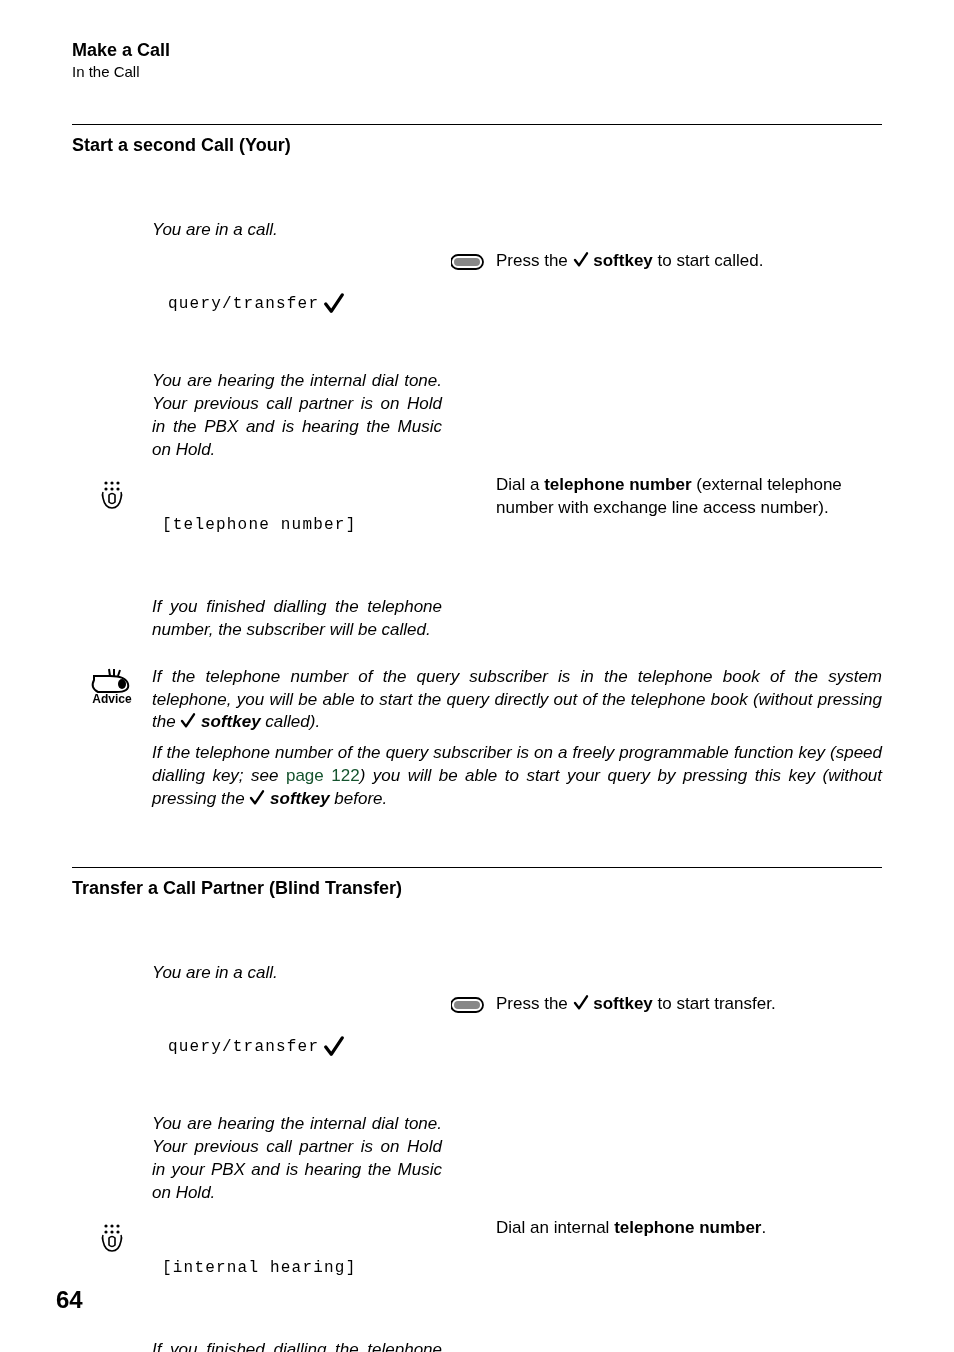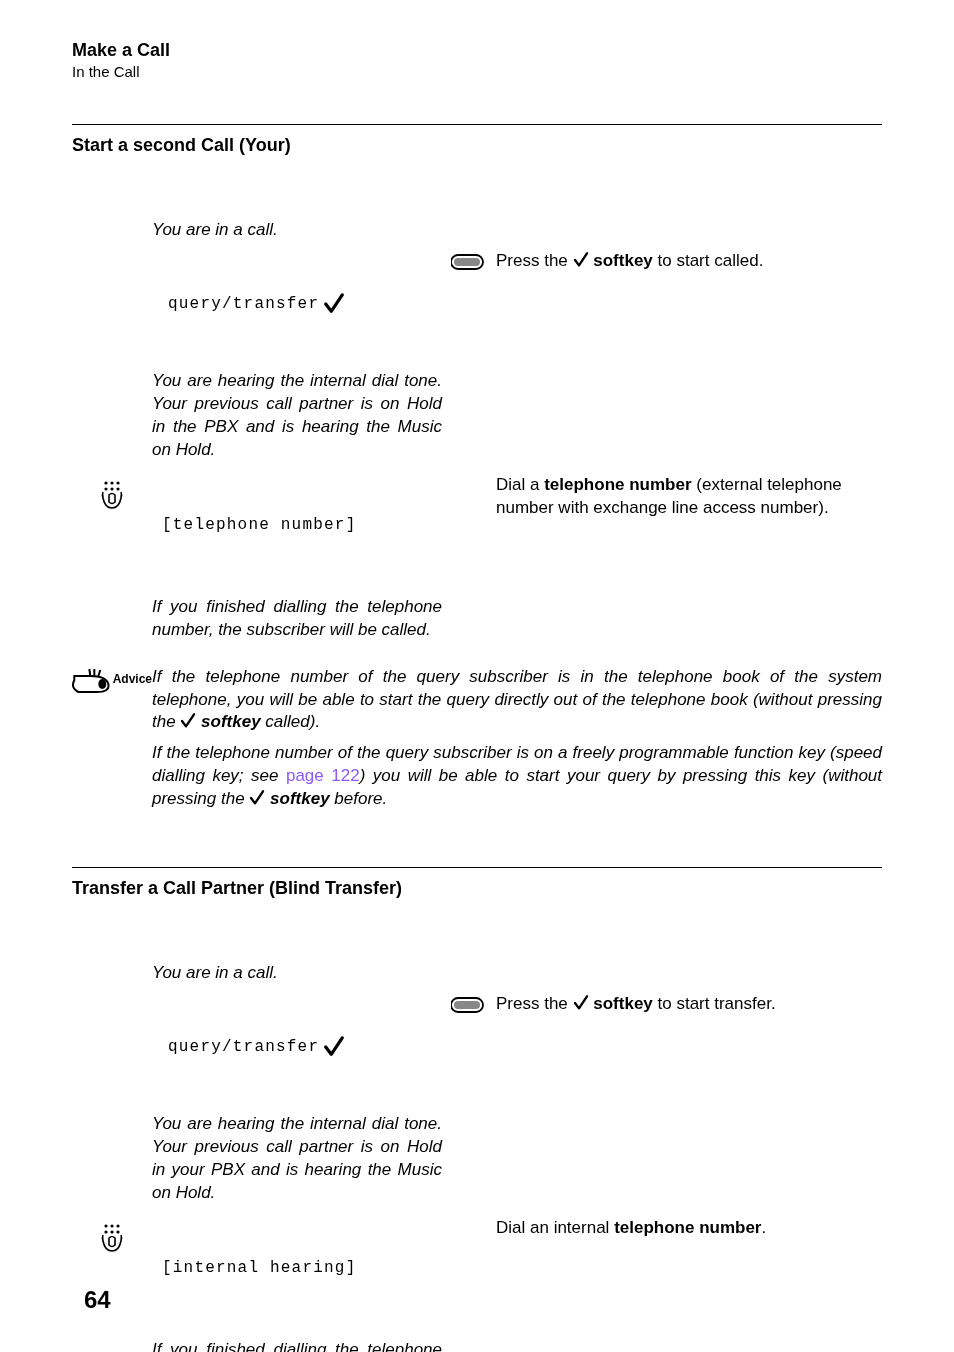--- a/index.html
+++ b/index.html
@@ -96,42 +96,43 @@
   .spacer-56 { height: 56px; }
   .advice-block {
     display: flex;
     align-items: flex-start;
     margin-top: 24px;
   }
   .advice-icon-col {
     width: 80px;
     flex: 0 0 80px;
     display: flex;
+    flex-direction: column;
     align-items: center;
   }
   .advice-label {
     font-size: 12px;
     font-weight: bold;
     margin-top: -2px;
   }
   .advice-text {
     flex: 1;
     font-style: italic;
     font-size: 17px;
     line-height: 1.35;
     text-align: justify;
   }
   .advice-text .link {
-    color: #8b5cf6;
+    color: #14532d;
     margin-top: 44px;
   }
   .pagenum {
     position: absolute;
     bottom: 38px;
-    left: 84px;
+    left: 56px;
     font-size: 24px;
     font-weight: bold;
   }
   .bold { font-weight: bold; }
   .normal { font-style: normal; }
 </style>
 </head>
 <body>
 
 <svg width="0" height="0" style="position:absolute">

